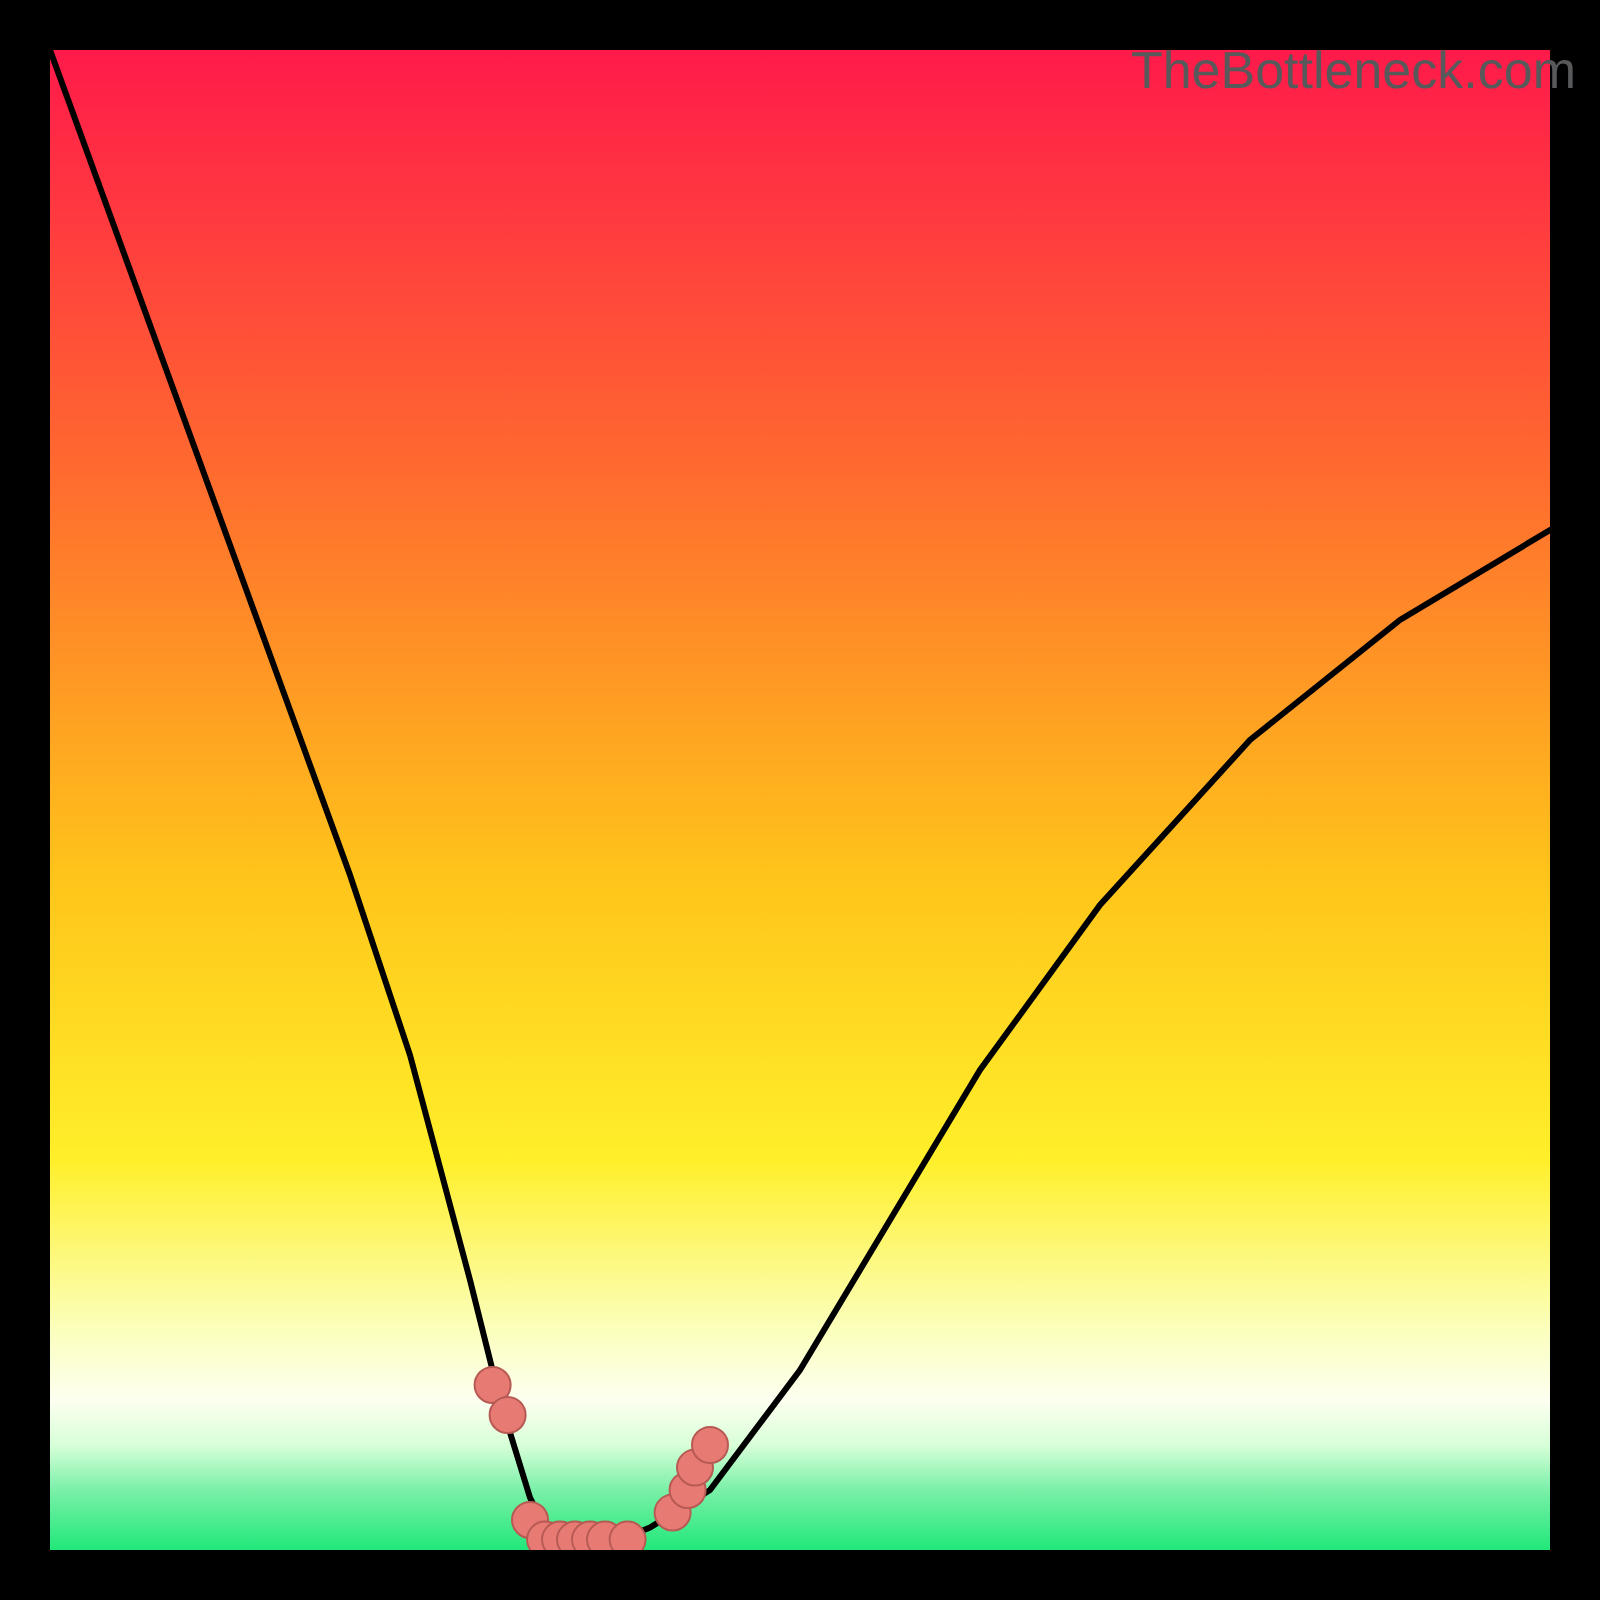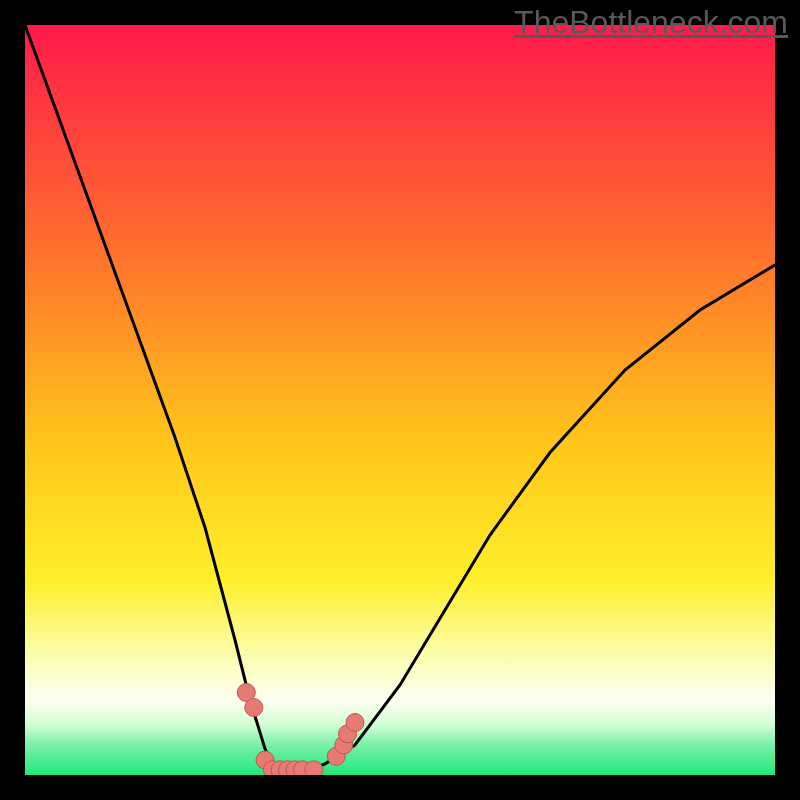--- a/index.html
+++ b/index.html
@@ -19,27 +19,26 @@
   }
   .plot-area {
     position: absolute;
     top: 25px;
     left: 25px;
     width: 750px;
     height: 750px;
   }
   .watermark {
     position: absolute;
-    top: 4px;
+    top: 20px;
     right: 12px;
     color: #58595b;
-    font-size: 32px;
+    font-size: 26px;
     font-weight: 500;
     letter-spacing: 0px;
-    text-decoration: underline;
   }
   svg { display: block; }
 </style>
 </head>
 <body>
 
 <div class="frame">
 
   <div class="plot-area">
     <svg width="750" height="750" viewBox="0 0 750 750">

